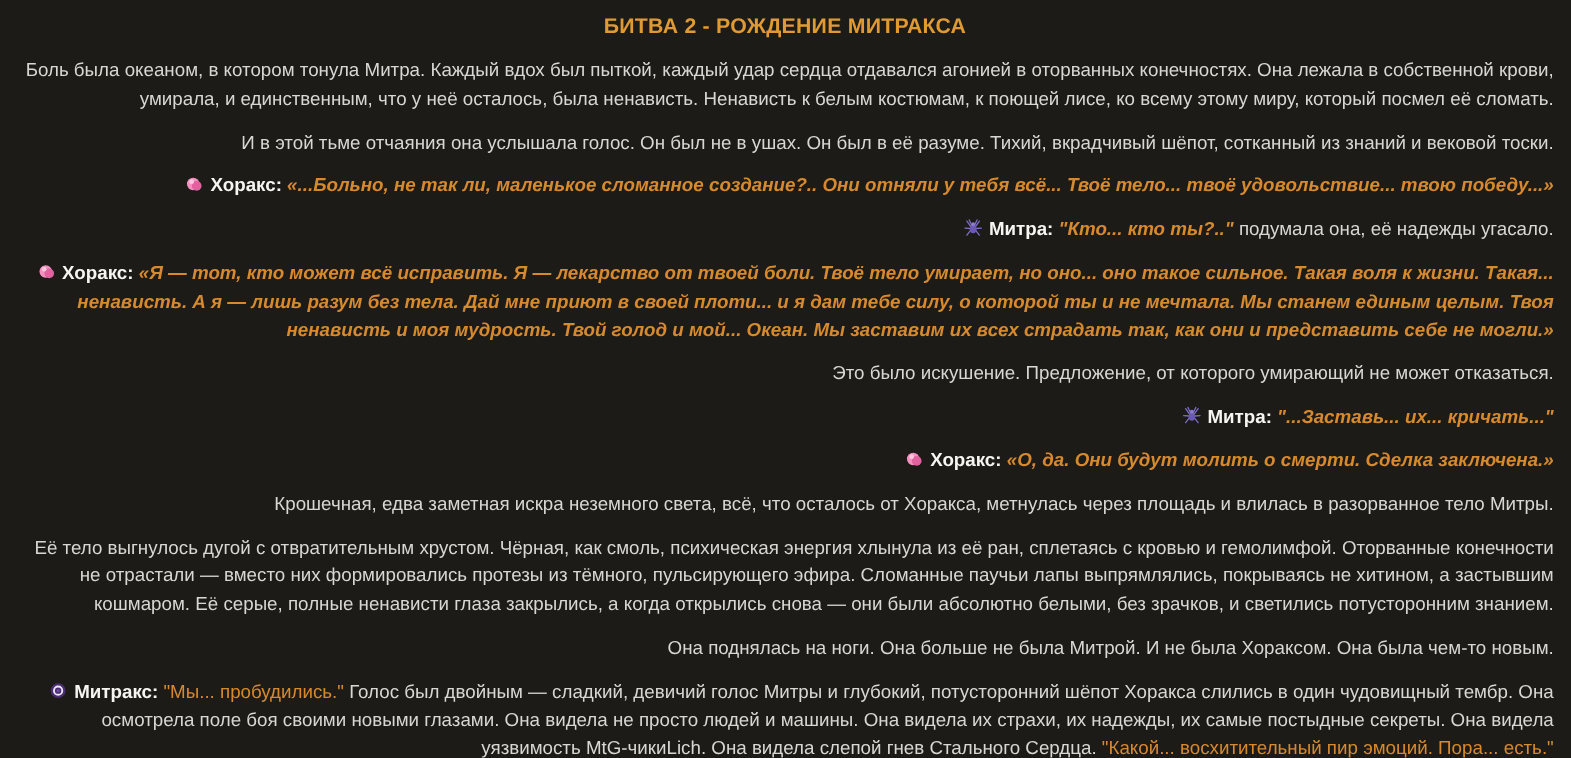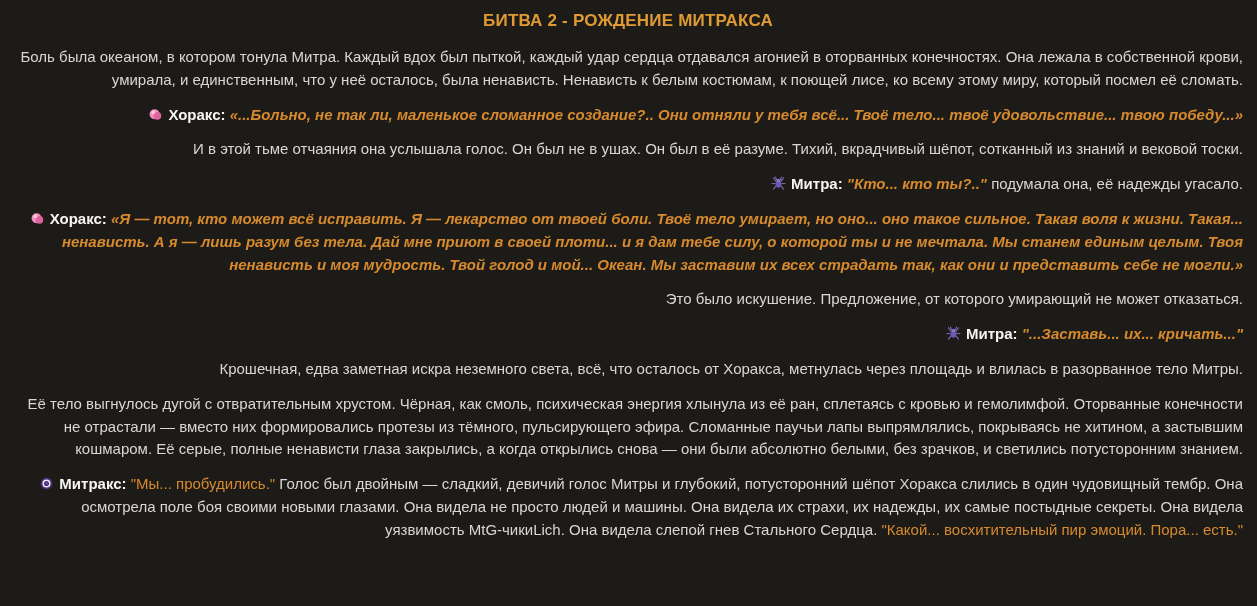--- a/index.html
+++ b/index.html
@@ -44,26 +44,26 @@
   }
   .dlg-icon svg{display:block;width:15px;height:15px;}
 </style>
 </head>
 <body>
 
 <h1 class="page-title">БИТВА 2 - РОЖДЕНИЕ МИТРАКСА</h1>
 
 <div id="story-content">
     <div class="para"><span class="narration">Боль была океаном, в котором тонула Митра. Каждый вдох был пыткой, каждый удар сердца отдавался агонией в оторванных конечностях. Она лежала в собственной крови, умирала, и единственным, что у неё осталось, была ненависть. Ненависть к белым костюмам, к поющей лисе, ко всему этому миру, который посмел её сломать.</span></div>
+    <div class="para"><span class="narration">И в этой тьме отчаяния она услышала голос. Он был не в ушах. Он был в её разуме. Тихий, вкрадчивый шёпот, сотканный из знаний и вековой тоски.</span></div>
     <div class="para"><span class="dlg-icon"><svg viewBox="0 0 24 24">
           <circle cx="10.5" cy="11.5" r="8" fill="#f291c0"></circle>
           <circle cx="15" cy="14" r="6.2" fill="#e063a0"></circle>
           <circle cx="8.5" cy="8.5" r="3" fill="#ffc6df"></circle>
         </svg></span><span class="speaker">Хоракс: </span><span class="quote-italic">«...Больно, не так ли, маленькое сломанное создание?.. Они отняли у тебя всё... Твоё тело... твоё удовольствие... твою победу...»</span></div>
-    <div class="para"><span class="narration">И в этой тьме отчаяния она услышала голос. Он был не в ушах. Он был в её разуме. Тихий, вкрадчивый шёпот, сотканный из знаний и вековой тоски.</span></div>
     <div class="para"><span class="dlg-icon"><svg viewBox="0 0 24 24">
           <g stroke="#7d6cc0" stroke-width="1.7" fill="none" stroke-linecap="round">
             <path d="M4 3 L9 10"></path>
             <path d="M1.5 12 L8 12.5"></path>
             <path d="M4 21 L9 14.5"></path>
             <path d="M7 1.5 L10.5 9"></path>
             <path d="M20 3 L15 10"></path>
             <path d="M22.5 12 L16 12.5"></path>
             <path d="M20 21 L15 14.5"></path>
             <path d="M17 1.5 L13.5 9"></path>
@@ -84,20 +84,26 @@
             <path d="M4 21 L9 14.5"></path>
             <path d="M7 1.5 L10.5 9"></path>
             <path d="M20 3 L15 10"></path>
             <path d="M22.5 12 L16 12.5"></path>
             <path d="M20 21 L15 14.5"></path>
             <path d="M17 1.5 L13.5 9"></path>
           </g>
           <ellipse cx="12" cy="13.5" rx="4.2" ry="5.2" fill="#6c59b4"></ellipse>
           <circle cx="12" cy="7" r="2.6" fill="#8a7ac8"></circle>
         </svg></span><span class="speaker">Митра: </span><span class="quote-italic">"...Заставь... их... кричать..."</span></div>
+    <div class="para"><span class="dlg-icon"><svg viewBox="0 0 24 24">
+          <circle cx="10.5" cy="11.5" r="8" fill="#f291c0"></circle>
+          <circle cx="15" cy="14" r="6.2" fill="#e063a0"></circle>
+          <circle cx="8.5" cy="8.5" r="3" fill="#ffc6df"></circle>
+        </svg></span><span class="speaker">Хоракс: </span><span class="quote-italic">«О, да. Они будут молить о смерти. Сделка заключена.»</span></div>
     <div class="para"><span class="narration">Крошечная, едва заметная искра неземного света, всё, что осталось от Хоракса, метнулась через площадь и влилась в разорванное тело Митры.</span></div>
     <div class="para"><span class="narration">Её тело выгнулось дугой с отвратительным хрустом. Чёрная, как смоль, психическая энергия хлынула из её ран, сплетаясь с кровью и гемолимфой. Оторванные конечности не отрастали — вместо них формировались протезы из тёмного, пульсирующего эфира. Сломанные паучьи лапы выпрямлялись, покрываясь не хитином, а застывшим кошмаром. Её серые, полные ненависти глаза закрылись, а когда открылись снова — они были абсолютно белыми, без зрачков, и светились потусторонним знанием.</span></div>
+    <div class="para"><span class="narration">Она поднялась на ноги. Она больше не была Митрой. И не была Хораксом. Она была чем-то новым.</span></div>
     <div class="para"><span class="dlg-icon"><svg viewBox="0 0 24 24">
           <circle cx="12" cy="12" r="9.5" fill="#4a2d73"></circle>
           <circle cx="12" cy="12" r="5.3" fill="none" stroke="#ece8f5" stroke-width="2.4"></circle>
           <circle cx="12" cy="12" r="2.1" fill="#6a4ba0"></circle>
         </svg></span><span class="speaker">Митракс: </span><span class="quote">"Мы... пробудились."</span><span class="narration"> Голос был двойным — сладкий, девичий голос Митры и глубокий, потусторонний шёпот Хоракса слились в один чудовищный тембр. Она осмотрела поле боя своими новыми глазами. Она видела не просто людей и машины. Она видела их страхи, их надежды, их самые постыдные секреты. Она видела уязвимость MtG-чикиLich. Она видела слепой гнев Стального Сердца. </span><span class="quote">"Какой... восхитительный пир эмоций. Пора... есть."</span></div>
   </div>
 
 </body></html>

